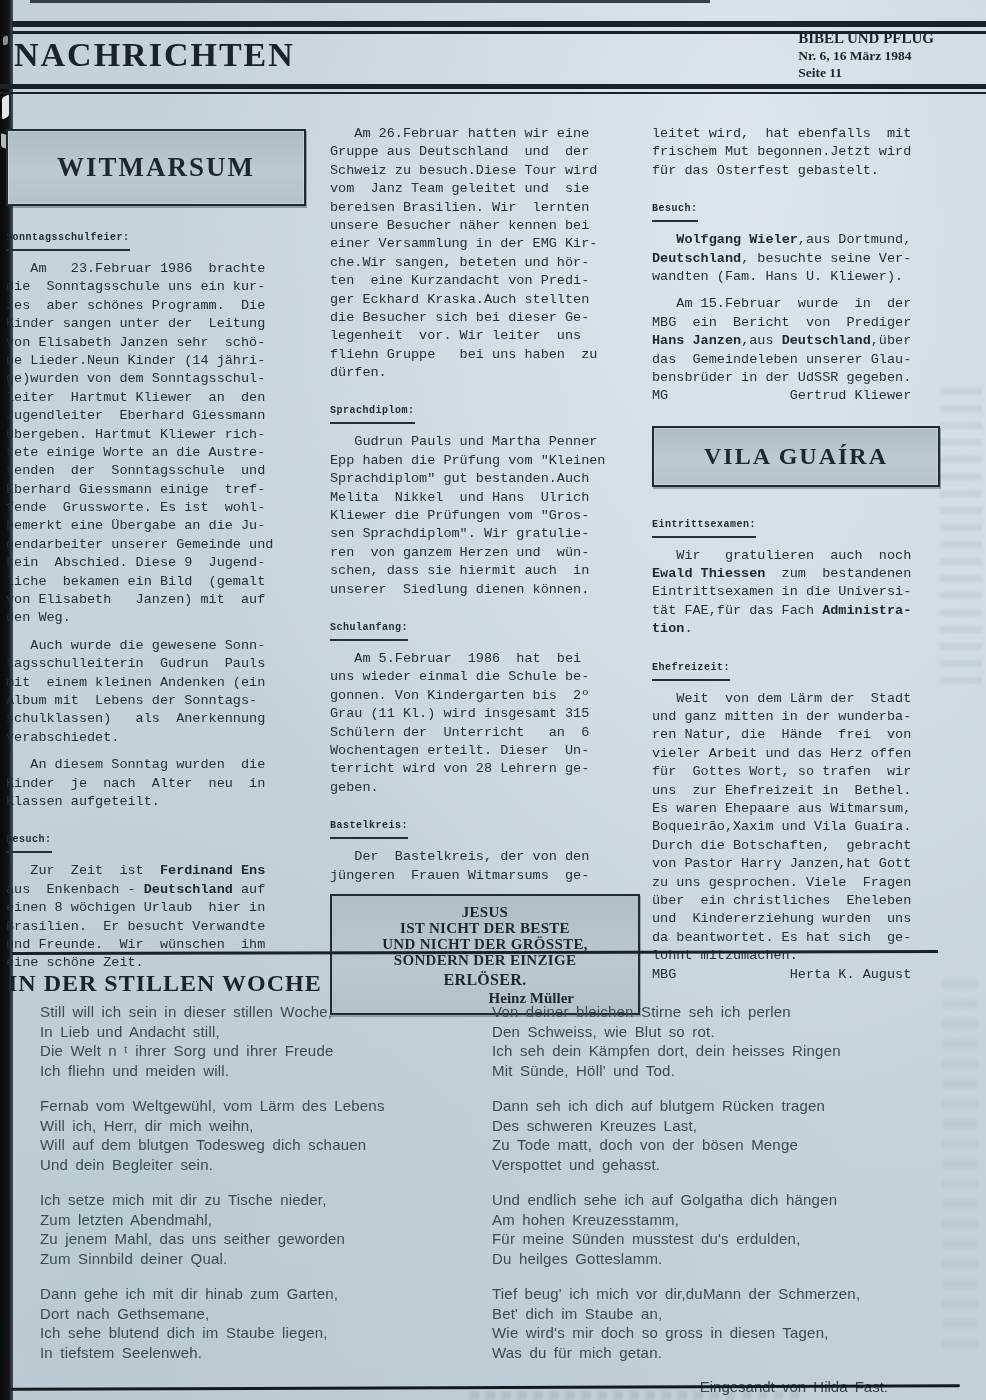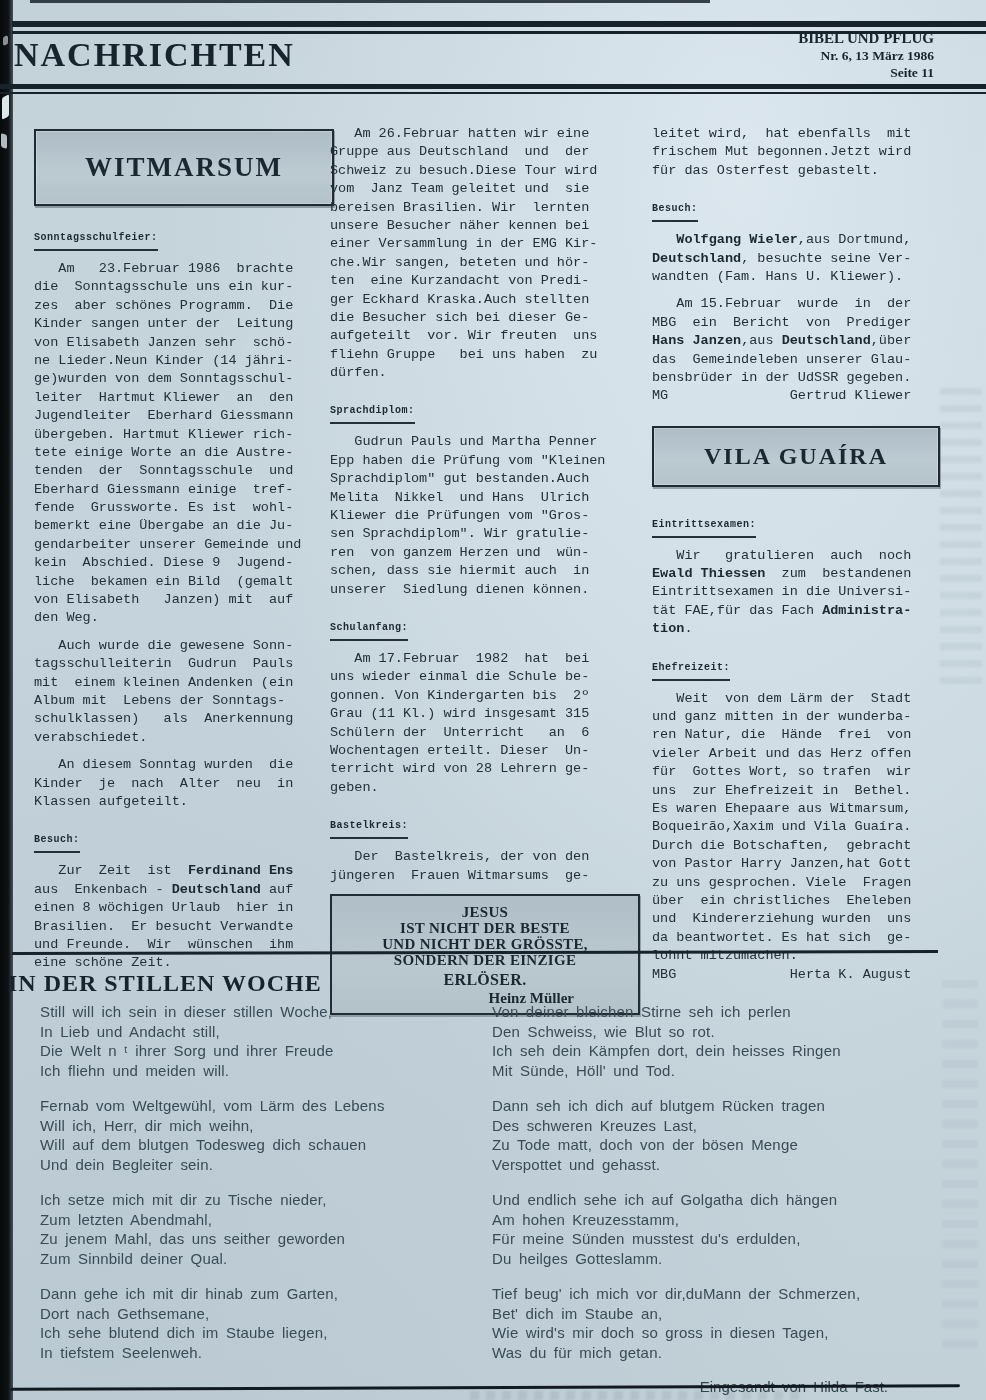--- a/index.html
+++ b/index.html
@@ -30,29 +30,29 @@
 
   
   .rule{position:absolute;background:#18222a;}
   .rule-top1{left:12px;top:21px;width:974px;height:6px;}
   .rule-top2{left:12px;top:31px;width:974px;height:2.5px;}
   .rule-h1{left:0px;top:84px;width:986px;height:4.5px;}
   .rule-h2{left:0px;top:91.5px;width:986px;height:2px;}
   .masthead-title{position:absolute;left:14px;top:36px;margin:0;
         font-family:"Liberation Serif","DejaVu Serif",serif;font-weight:900;
         font-size:34px;letter-spacing:2px;color:#17232d;}
-  .issue-block{position:absolute;right:52px;top:30px;text-align:right;
+  .issue-block{position:absolute;right:52px;top:30px;text-align:left;
         font-family:"Liberation Serif","DejaVu Serif",serif;font-weight:bold;
         color:#18242e;line-height:17px;}
   .issue-pub{font-size:15px;}
   .issue-no,.issue-page{font-size:13.5px;}
 
   
   section{position:absolute;margin-top:29px;}
-  #col1{left:14px;top:100px;width:302px;padding-left:20px;}
+  #col1{left:6px;top:100px;width:302px;}
   #col2{left:330px;top:96px;width:310px;}
   #col3{left:652px;top:96px;width:288px;}
 
   .mono-text{font-family:"Liberation Mono","DejaVu Sans Mono",monospace;
              font-size:13.5px;color:#243039;}
   .para{margin:0 0 9px 0;}
   .para .tl{white-space:pre;height:18.4px;line-height:18.4px;}
   b{font-weight:bold;color:#1c2831;}
 
   .col-heading{display:inline-block;font-family:"Liberation Mono","DejaVu Sans Mono",monospace;
@@ -106,21 +106,21 @@
   <div class="top-snippet"></div>
   <div class="ghost g1"></div>
   <div class="ghost g2"></div>
   <div class="ghost g3"></div>
 
   <div class="rule rule-top1"></div>
   <div class="rule rule-top2"></div>
   <h1 class="masthead-title">NACHRICHTEN</h1>
   <div class="issue-block">
     <div class="issue-pub">BIBEL UND PFLUG</div>
-    <div class="issue-no">Nr. 6, 13 März 1986</div>
+    <div class="issue-no">Nr. 6, 16 März 1984</div>
     <div class="issue-page">Seite 11</div>
   </div>
   <div class="rule rule-h1"></div>
   <div class="rule rule-h2"></div>
 
   <section id="col1" class="mono-text">
     <div class="region-box" id="witmarsum-box">
       <span>WITMARSUM</span>
     </div>
     <span class="heading-wrap"><span class="col-heading">Sonntagsschulfeier:</span></span>
@@ -176,39 +176,39 @@
         <div class="tl">Gruppe aus Deutschland  und  der</div>
         <div class="tl">Schweiz zu besuch.Diese Tour wird</div>
         <div class="tl">vom  Janz Team geleitet und  sie</div>
         <div class="tl">bereisen Brasilien. Wir  lernten</div>
         <div class="tl">unsere Besucher näher kennen bei</div>
         <div class="tl">einer Versammlung in der EMG Kir-</div>
         <div class="tl">che.Wir sangen, beteten und hör-</div>
         <div class="tl">ten  eine Kurzandacht von Predi-</div>
         <div class="tl">ger Eckhard Kraska.Auch stellten</div>
         <div class="tl">die Besucher sich bei dieser Ge-</div>
-        <div class="tl">aufgeteilt  vor. Wir freuten  uns</div>
+        <div class="tl">legenheit  vor. Wir leiter  uns</div>
         <div class="tl">fliehn Gruppe   bei uns haben  zu</div>
         <div class="tl">dürfen.</div>
       </div>
     <span class="heading-wrap"><span class="col-heading">Sprachdiplom:</span></span>
     <div class="para">
         <div class="tl">   Gudrun Pauls und Martha Penner</div>
         <div class="tl">Epp haben die Prüfung vom "Kleinen</div>
         <div class="tl">Sprachdiplom" gut bestanden.Auch</div>
         <div class="tl">Melita  Nikkel  und Hans  Ulrich</div>
         <div class="tl">Kliewer die Prüfungen vom "Gros-</div>
         <div class="tl">sen Sprachdiplom". Wir gratulie-</div>
         <div class="tl">ren  von ganzem Herzen und  wün-</div>
         <div class="tl">schen, dass sie hiermit auch  in</div>
         <div class="tl">unserer  Siedlung dienen können.</div>
       </div>
     <span class="heading-wrap"><span class="col-heading">Schulanfang:</span></span>
     <div class="para">
-        <div class="tl">   Am 17.Februar  1982  hat  bei</div>
+        <div class="tl">   Am 5.Februar  1986  hat  bei</div>
         <div class="tl">uns wieder einmal die Schule be-</div>
         <div class="tl">gonnen. Von Kindergarten bis  2º</div>
         <div class="tl">Grau (11 Kl.) wird insgesamt 315</div>
         <div class="tl">Schülern der  Unterricht   an  6</div>
         <div class="tl">Wochentagen erteilt. Dieser  Un-</div>
         <div class="tl">terricht wird von 28 Lehrern ge-</div>
         <div class="tl">geben.</div>
       </div>
     <span class="heading-wrap"><span class="col-heading">Bastelkreis:</span></span>
     <div class="para">

